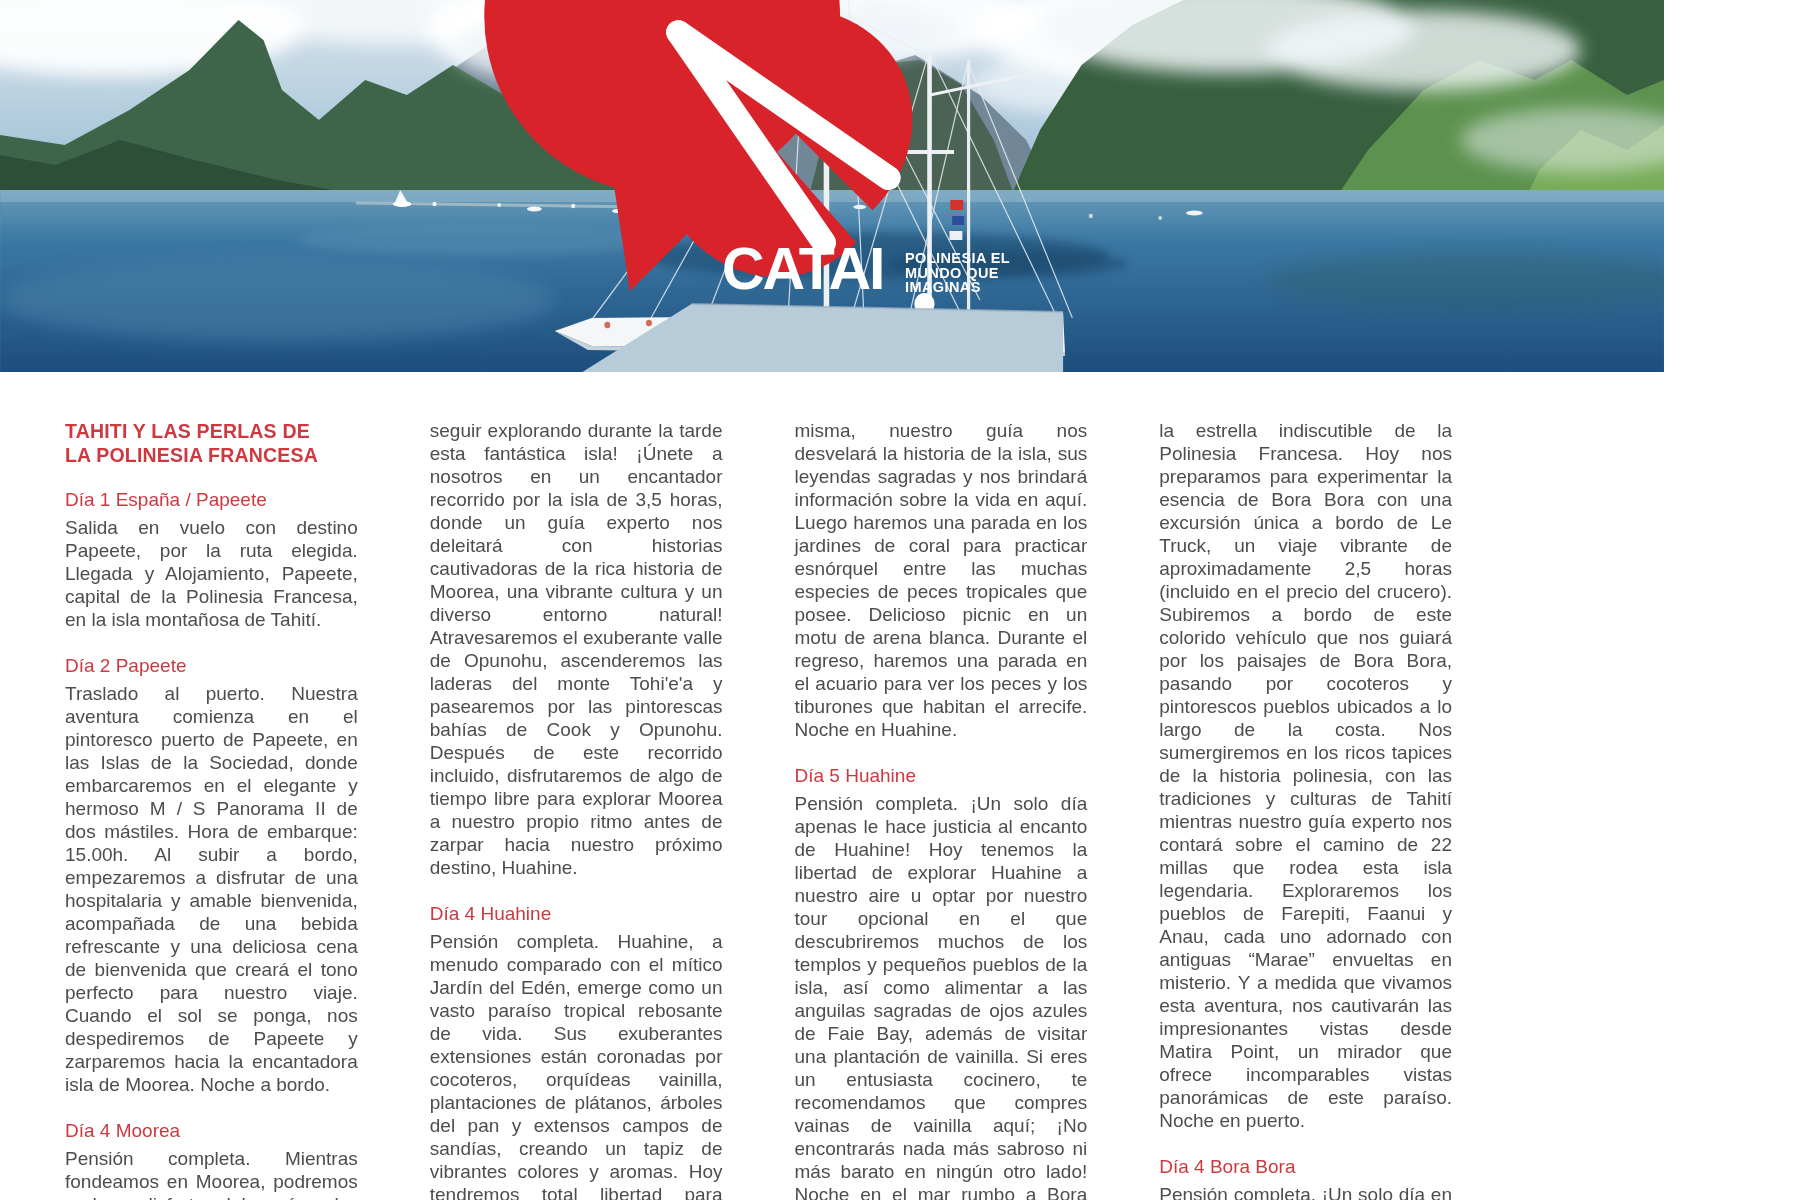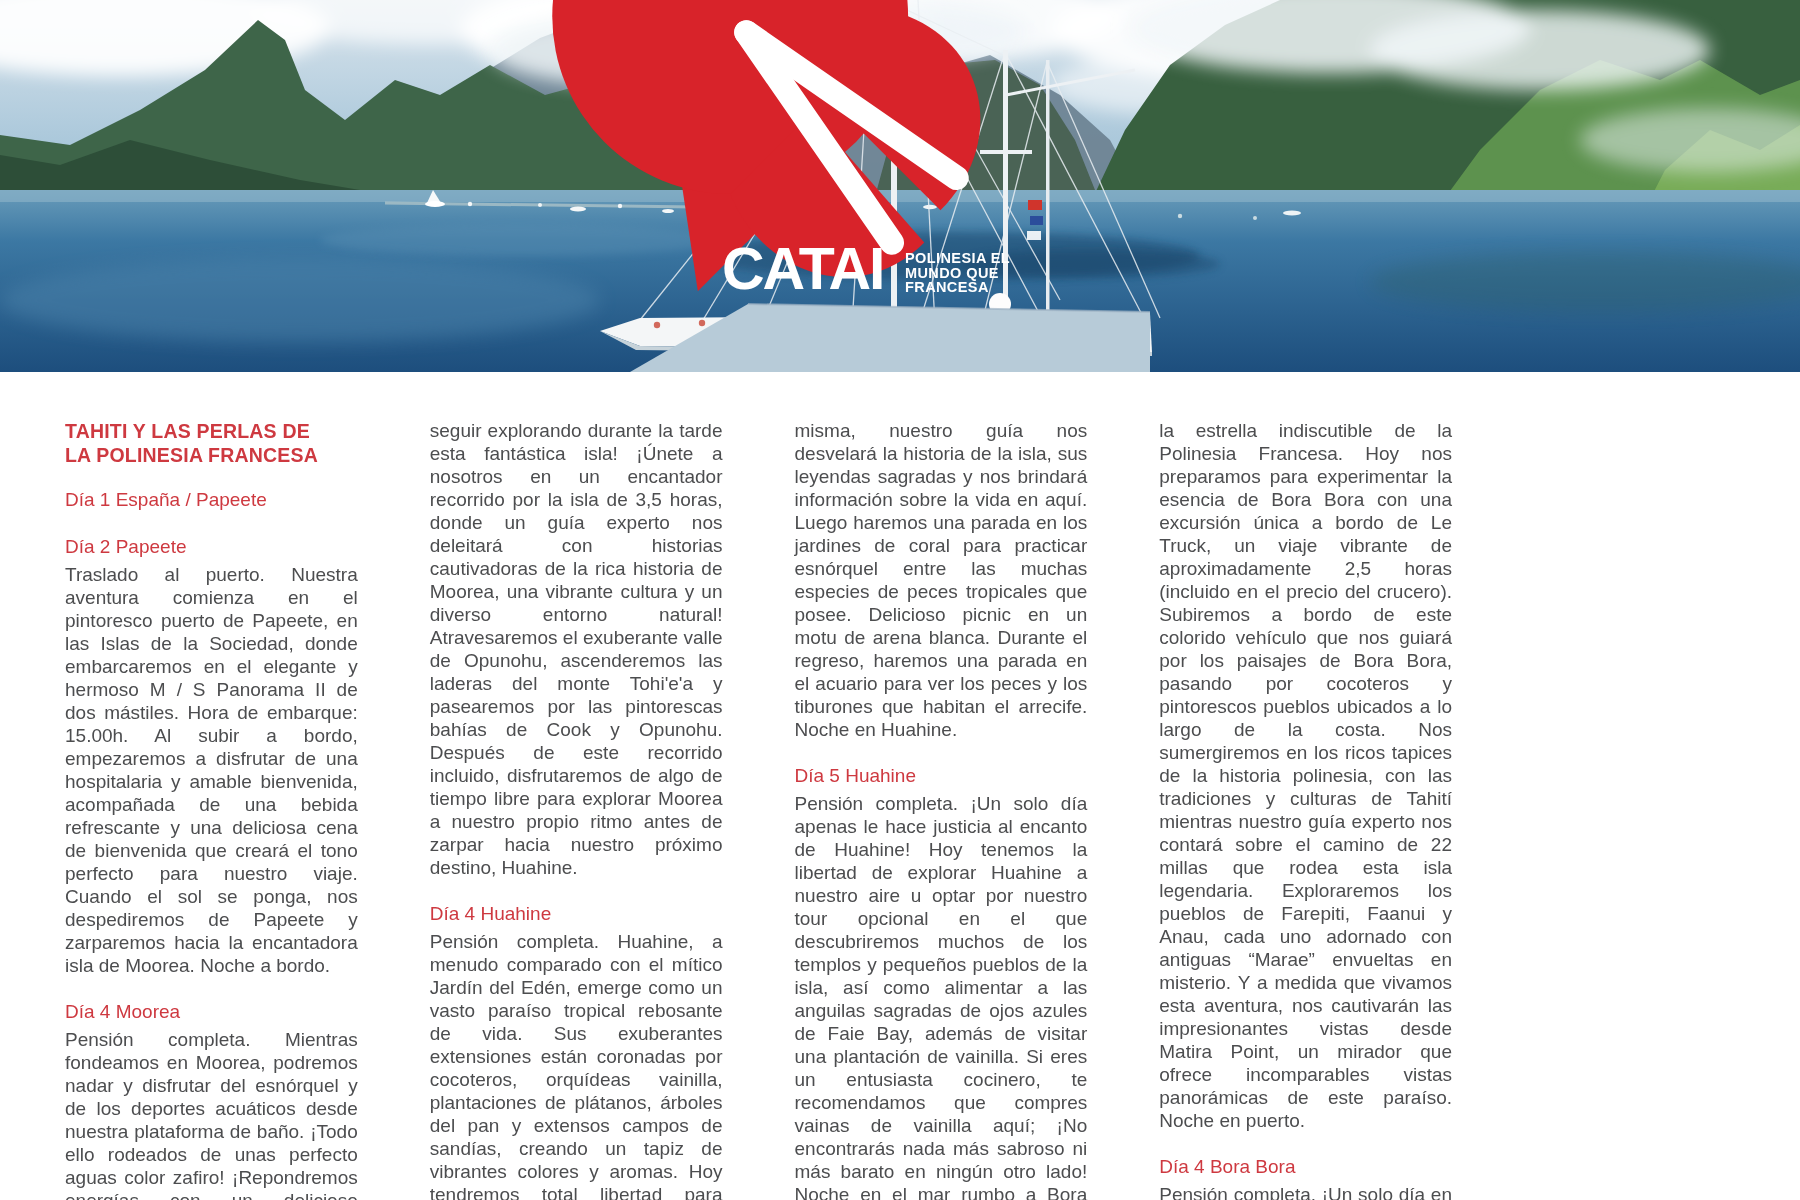--- a/index.html
+++ b/index.html
@@ -2,21 +2,21 @@
 <html lang="es"><head>
 <meta charset="utf-8">
 <style>
   html,body{margin:0;padding:0;}
   body{
     width:1800px;height:1200px;position:relative;background:#ffffff;
     font-family:"Liberation Sans","DejaVu Sans",sans-serif;
     -webkit-font-smoothing:antialiased;overflow:hidden;
   }
   
-  .hero{position:relative;width:1800px;height:372px;overflow:hidden;background:#9fc0d6;}
+  .hero{position:relative;width:1664px;height:372px;overflow:hidden;background:#9fc0d6;}
   .hero svg{display:block;width:100%;height:100%;}
   .brandmark{position:absolute;top:0;left:0;width:46px;height:46px;}
   .hero-logo{
     position:absolute;left:722px;top:240px;margin:0;
     color:#ffffff;font-size:59px;font-weight:800;letter-spacing:-2px;line-height:1;
   }
   .hero-tagline{
     position:absolute;left:905px;top:251px;
     color:#ffffff;font-size:14.5px;font-weight:700;line-height:14.5px;letter-spacing:.4px;
   }
@@ -180,32 +180,33 @@
     <g stroke="#ffffff" stroke-width="3" stroke-linecap="round">
       <line x1="4" y1="4" x2="30" y2="22"></line>
       <line x1="4" y1="4" x2="22" y2="30"></line>
     </g>
   </svg>
 
   <div class="hero-logo">CATAI</div>
   <div class="hero-tagline">
     <span>POLINESIA EL</span>
     <span>MUNDO QUE</span>
-    <span>FRANCESA</span>
+    <span>IMAGINAS</span>
   </div>
 </div>
 
 <div class="content">
 
   <div class="col">
     <h2 class="section-title">
       <span>TAHITI Y LAS PERLAS DE</span>
       <span>LA POLINESIA FRANCESA</span>
     </h2>
     <h3 class="day first">Día 1 España / Papeete</h3>
+    <p class="para">Salida en vuelo con destino Papeete, por la ruta elegida. Llegada y Alojamiento, Papeete, capital de la Polinesia Francesa, en la isla montañosa de Tahití.</p>
     <h3 class="day">Día 2 Papeete</h3>
     <p class="para">Traslado al puerto. Nuestra aventura comienza en el pintoresco puerto de Papeete, en las Islas de la Sociedad, donde embarcaremos en el elegante y hermoso M / S Panorama II de dos mástiles. Hora de embarque: 15.00h. Al subir a bordo, empezaremos a disfrutar de una hospitalaria y amable bienvenida, acompañada de una bebida refrescante y una deliciosa cena de bienvenida que creará el tono perfecto para nuestro viaje. Cuando el sol se ponga, nos despediremos de Papeete y zarparemos hacia la encantadora isla de Moorea. Noche a bordo.</p>
     <h3 class="day">Día 4 Moorea</h3>
     <p class="para">Pensión completa. Mientras fondeamos en Moorea, podremos nadar y disfrutar del esnórquel y de los deportes acuáticos desde nuestra plataforma de baño. ¡Todo ello rodeados de unas perfecto aguas color zafiro! ¡Repondremos energías con un delicioso almuerzo para</p>
   </div>
 
   <div class="col">
     <p class="para cont">seguir explorando durante la tarde esta fantástica isla! ¡Únete a nosotros en un encantador recorrido por la isla de 3,5 horas, donde un guía experto nos deleitará con historias cautivadoras de la rica historia de Moorea, una vibrante cultura y un diverso entorno natural! Atravesaremos el exuberante valle de Opunohu, ascenderemos las laderas del monte Tohi'e'a y pasearemos por las pintorescas bahías de Cook y Opunohu. Después de este recorrido incluido, disfrutaremos de algo de tiempo libre para explorar Moorea a nuestro propio ritmo antes de zarpar hacia nuestro próximo destino, Huahine.</p>
     <h3 class="day">Día 4 Huahine</h3>
     <p class="para">Pensión completa. Huahine, a menudo comparado con el mítico Jardín del Edén, emerge como un vasto paraíso tropical rebosante de vida. Sus exuberantes extensiones están coronadas por cocoteros, orquídeas vainilla, plantaciones de plátanos, árboles del pan y extensos campos de sandías, creando un tapiz de vibrantes colores y aromas. Hoy tendremos total libertad para explorar Huahine a nuestro propio ritmo o participar en nuestro excepcional tour privado opcional de picnic y esnórquel en un Motu: subiremos a bordo de una cómoda y tradicional canoa con estabilizadores para una navegación por la costa. Durante la</p>

